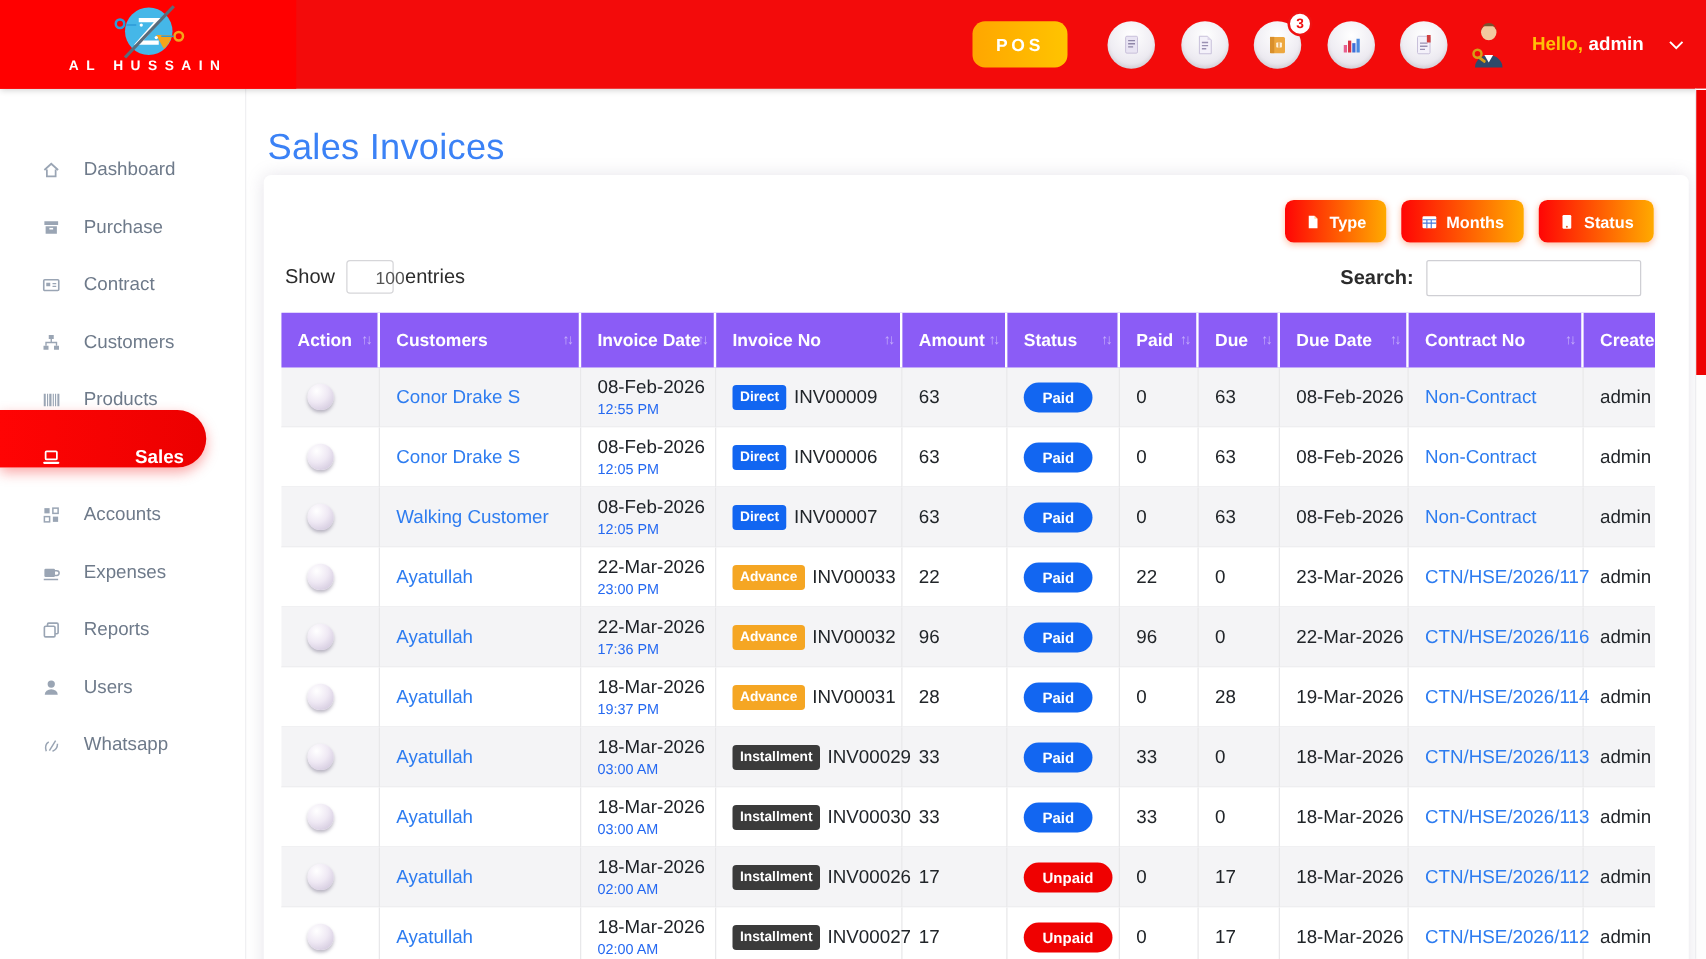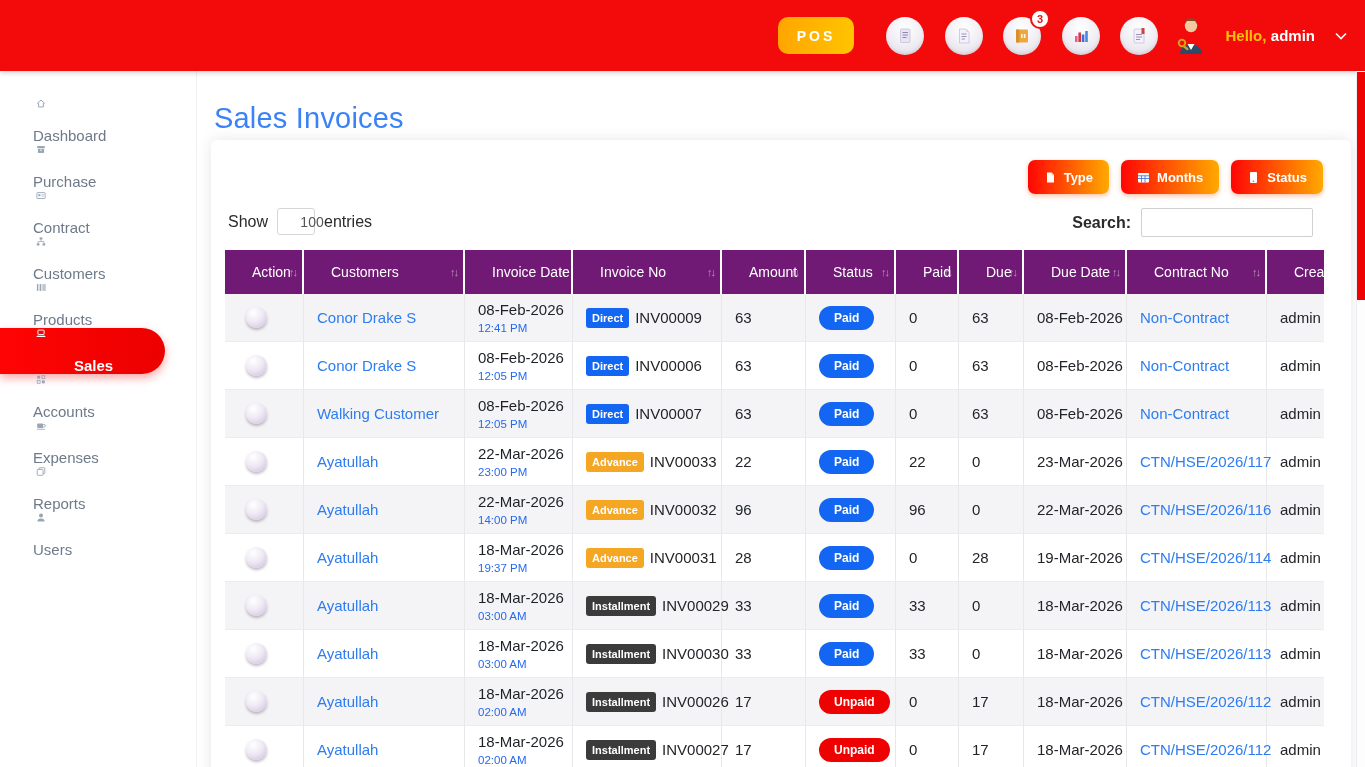--- a/index.html
+++ b/index.html
@@ -26,22 +26,22 @@
     background:#fff; border:2px solid #ef1111; border-radius:50%; color:#ef1111;
     font-size:11px; font-weight:bold; display:flex; align-items:center; justify-content:center; }
   .user-zone { position:absolute; right:18px; top:0; height:71px; display:flex;
     align-items:center; gap:20px; cursor:pointer; }
   .hello { color:#ffc107; font-weight:bold; font-size:15px; }
   .uname { color:#fff; font-weight:bold; font-size:15px; }
 
   
   .sidebar { position:absolute; left:0; top:71px; width:197px; bottom:0;
     background:#fff; border-right:1px solid #f0f0f2; padding-top:27px; z-index:10; }
-  .side-item { height:46px; display:flex; align-items:flex-start; gap:18px;
-    padding-left:33px; color:#9aa5b4; cursor:pointer;flex-direction:column; }
+  .side-item { height:46px; display:flex; align-items:flex-end; gap:18px;
+    padding-left:33px; color:#9aa5b4; cursor:pointer; }
   .side-item span { color:#6e7a8a; font-size:15px; font-weight:500; }
   .side-item.active { width:165px; background:linear-gradient(90deg,#ff0404,#ec0000);
     border-radius:0 23px 23px 0; color:#fff; box-shadow:0 4px 10px rgba(240,0,0,.35); }
   .side-item.active span { color:#fff; font-weight:bold;margin-left:41px; }
 
   
   .main { position:absolute; left:197px; top:71px; right:0; bottom:0; background:#fff; }
   .page-title { position:absolute; left:17px; top:31px; font-size:29px; font-weight:500;
     color:#3b82f6; letter-spacing:.2px; }
   .card { position:absolute; left:14px; top:69px; width:1140px; bottom:-24px;
@@ -59,22 +59,22 @@
     display:flex; align-items:center; justify-content:center; font-size:14px;
     color:#555; cursor:pointer; background:#fff;padding-left:32px; }
   .search-group { position:absolute; right:0; top:0; display:flex; align-items:center; gap:10px; }
   .search-label { font-size:16px; color:#2b2b2b; font-weight:700; }
   .search-input { width:172px; height:29px; border:1px solid #cfcfd4; border-radius:2px;
     font-family:inherit; font-size:14px; padding:0 8px; outline:none; }
 
   
   .table-wrap { position:absolute; left:14px; top:110px; width:1099px; bottom:0; overflow:hidden; }
   table { border-collapse:separate; border-spacing:0; width:1172px; table-layout:fixed; }
-  thead th { background:#701a75; color:#fff; font-size:14px; font-weight:normal;
-    text-align:left; height:44px; padding-left:27px; position:relative;
+  thead th { background:#8b5cf6; color:#fff; font-size:14px; font-weight:bold;
+    text-align:left; height:44px; padding-left:13px; position:relative;
     border-right:2px solid #fff; cursor:pointer; white-space:nowrap; }
   .sort { position:absolute; right:6px; top:50%; transform:translateY(-50%);
     font-size:11px; color:rgba(255,255,255,.5); letter-spacing:-2px; }
   tbody td { height:48px; padding-left:13px; font-size:15px; color:#212529;
     border-bottom:1px solid #ececee; border-right:1px solid #e8e8ea;
     vertical-align:middle; white-space:nowrap; }
   tbody tr:nth-child(odd) { background:#f4f4f6; }
   tbody tr:nth-child(even) { background:#fff; }
   a.blue-link { color:#2d7cf0; text-decoration:none; cursor:pointer; font-size:15px; }
   .sphere { display:inline-block; width:21px; height:21px; border-radius:50%; margin-left:8px;
@@ -89,20 +89,34 @@
 
   
   .vscroll { position:absolute; right:0; top:71px; bottom:0; width:9px;
     background:#fdfdfd; border-left:1px solid #ededf0; z-index:30; }
   .vthumb { position:absolute; left:0; right:0; top:1px; height:228px; background:#ee0202; }
 </style>
 </head>
 <body>
 
 <div class="topbar">
+  <div class="logo-block">
+    <svg class="logo-art" width="64" height="46" viewBox="0 0 64 46">
+      <circle cx="32" cy="22" r="19" fill="#45b7e8"></circle>
+      <path d="M44 36 A19 19 0 0 0 50.5 25 L38 25 Z" fill="#f5a31a"></path>
+      <path d="M24 13 h16 l-16 18 h16" fill="none" stroke="#fff" stroke-width="3.4"></path>
+      <circle cx="26" cy="17" r="1.3" fill="#fff"></circle>
+        <circle cx="38" cy="27" r="1.3" fill="#fff"></circle>
+      <line x1="52" y1="2" x2="13" y2="43" stroke="#5a6b7a" stroke-width="2.6"></line>
+      <circle cx="9" cy="16" r="3.4" fill="none" stroke="#2d9ad8" stroke-width="2"></circle>
+      <circle cx="56" cy="26" r="3.4" fill="none" stroke="#f5a31a" stroke-width="2"></circle>
+      <path d="M14 17 h8 M42 26 h10" stroke="#2d9ad8" stroke-width="1.2"></path>
+    </svg>
+    <div class="brand-text">AL HUSSAIN</div>
+  </div>
 
   <button class="pos-btn">POS</button>
 
   <div class="hicon" style="left:886px">
     <svg width="20" height="20" viewBox="0 0 20 20">
         <rect x="5.5" y="3" width="9.5" height="13.5" rx="1" fill="#e9e4f3" stroke="#c8c0da" stroke-width=".8"></rect>
         <path d="M7.5 6.5 h5.5 M7.5 9 h5.5 M7.5 11.5 h4" stroke="#8f86a8" stroke-width="1.1"></path>
       </svg>
   </div>
   <div class="hicon" style="left:945px">
@@ -227,20 +241,26 @@
         <rect x="2.5" y="5" width="8.5" height="8.5" rx="1" fill="#fff" stroke="currentColor" stroke-width="1.3"></rect>
       </svg>
     <span>Reports</span>
     </div>
   <div class="side-item">
     <svg width="16" height="16" viewBox="0 0 16 16">
         <circle cx="8" cy="5.2" r="2.9" fill="currentColor"></circle>
         <path d="M2.8 13.8 a5.2 4.4 0 0 1 10.4 0 z" fill="currentColor"></path>
       </svg>
     <span>Users</span>
+    </div>
+  <div class="side-item">
+    <svg width="16" height="16" viewBox="0 0 16 16">
+        <path d="M4 13 C3 10 3.5 7 6 5.5 M6.5 12.5 L11.5 4.5 M9 13 C11.5 12 13 9.5 13 7" fill="none" stroke="currentColor" stroke-width="1.2"></path>
+      </svg>
+    <span>Whatsapp</span>
     </div>
 </div>
 
 <div class="main">
   <div class="page-title">Sales Invoices</div>
 
   <div class="card">
     <div class="filters">
       <button class="fbtn">
         <svg width="13" height="13" viewBox="0 0 13 13">
@@ -306,21 +326,21 @@
             <th><span>Contract No</span><span class="sort">↑↓</span></th>
             <th><span>Created By</span></th>
           </tr>
         </thead>
         <tbody id="invoice-tbody">
   <tr>
     <td><span class="sphere"></span></td>
     <td><a class="blue-link">Conor Drake S</a></td>
     <td>
       <div class="d-date">08-Feb-2026</div>
-      <div class="d-time">12:41 PM</div>
+      <div class="d-time">12:55 PM</div>
     </td>
     <td>
       <span class="type-badge" style="background: rgb(18, 102, 241);">Direct</span><span>INV00009</span>
     </td>
     <td>63</td>
     <td><span class="pill" style="background: rgb(18, 102, 241);">Paid</span></td>
     <td>0</td>
     <td>63</td>
     <td>08-Feb-2026</td>
     <td><a class="blue-link">Non-Contract</a></td>
@@ -382,21 +402,21 @@
     <td>23-Mar-2026</td>
     <td><a class="blue-link">CTN/HSE/2026/117</a></td>
     <td>admin</td>
   </tr>
 
   <tr>
     <td><span class="sphere"></span></td>
     <td><a class="blue-link">Ayatullah</a></td>
     <td>
       <div class="d-date">22-Mar-2026</div>
-      <div class="d-time">14:00 PM</div>
+      <div class="d-time">17:36 PM</div>
     </td>
     <td>
       <span class="type-badge" style="background: rgb(245, 166, 35);">Advance</span><span>INV00032</span>
     </td>
     <td>96</td>
     <td><span class="pill" style="background: rgb(18, 102, 241);">Paid</span></td>
     <td>96</td>
     <td>0</td>
     <td>22-Mar-2026</td>
     <td><a class="blue-link">CTN/HSE/2026/116</a></td>

